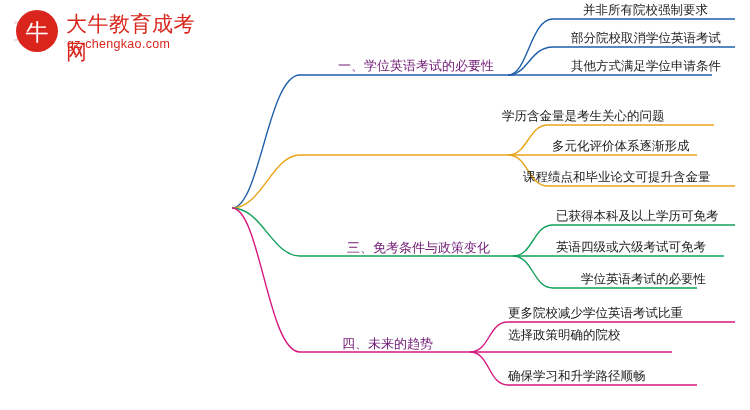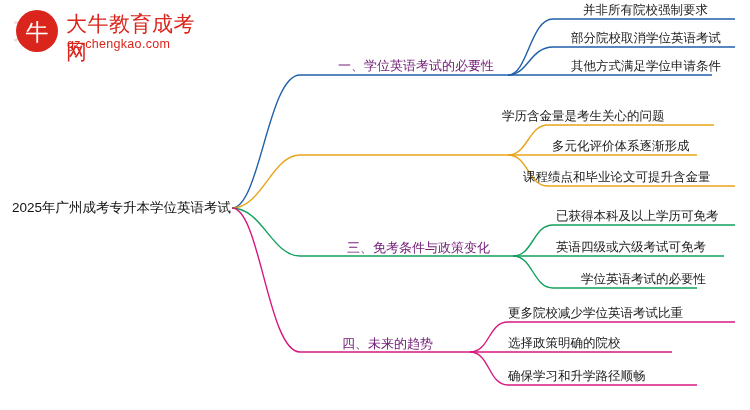--- a/index.html
+++ b/index.html
@@ -156,34 +156,33 @@
 
     <path d="M300,352 L470,352" stroke="#d6187f" stroke-width="1.4" fill="none"></path>
     <path d="M470,352 C490,352 488,322 508,322" stroke="#d6187f" stroke-width="1.4" fill="none"></path>
     <path d="M470,352 C490,352 490,352 508,352" stroke="#d6187f" stroke-width="1.4" fill="none"></path>
     <path d="M470,352 C490,352 488,385 508,385" stroke="#d6187f" stroke-width="1.4" fill="none"></path>
     <path d="M508,322 L735,322" stroke="#d6187f" stroke-width="1.4" fill="none"></path>
     <path d="M508,352 L672,352" stroke="#d6187f" stroke-width="1.4" fill="none"></path>
     <path d="M508,385 L697,385" stroke="#d6187f" stroke-width="1.4" fill="none"></path>
   </svg>
 
-  <div class="node root-label" style="left:12px; top:200px;">2025年广州成考专升本学位英语考试</div>
 
   <div class="node branch-label" style="left:338px; top:58px;">一、学位英语考试的必要性</div>
   <div class="node leaf-label" style="left:583px; top:3px;">并非所有院校强制要求</div>
   <div class="node leaf-label" style="left:571px; top:31px;">部分院校取消学位英语考试</div>
   <div class="node leaf-label" style="left:571px; top:59px;">其他方式满足学位申请条件</div>
 
   <div class="node leaf-label" style="left:502px; top:109px;">学历含金量是考生关心的问题</div>
   <div class="node leaf-label" style="left:552px; top:139px;">多元化评价体系逐渐形成</div>
   <div class="node leaf-label" style="left:523px; top:170px;">课程绩点和毕业论文可提升含金量</div>
 
   <div class="node branch-label" style="left:347px; top:240px;">三、免考条件与政策变化</div>
   <div class="node leaf-label" style="left:556px; top:209px;">已获得本科及以上学历可免考</div>
   <div class="node leaf-label" style="left:556px; top:240px;">英语四级或六级考试可免考</div>
   <div class="node leaf-label" style="left:581px; top:272px;">学位英语考试的必要性</div>
 
   <div class="node branch-label" style="left:342px; top:336px;text-align:right;">四、未来的趋势</div>
   <div class="node leaf-label" style="left:508px; top:306px;">更多院校减少学位英语考试比重</div>
-  <div class="node leaf-label" style="left:508px; top:336px;">选择政策明确的院校</div>
+  <div class="node leaf-label" style="left:508px; top:328px;">选择政策明确的院校</div>
   <div class="node leaf-label" style="left:508px; top:369px;">确保学习和升学路径顺畅</div>
 
 </div>
 
 </body></html>

